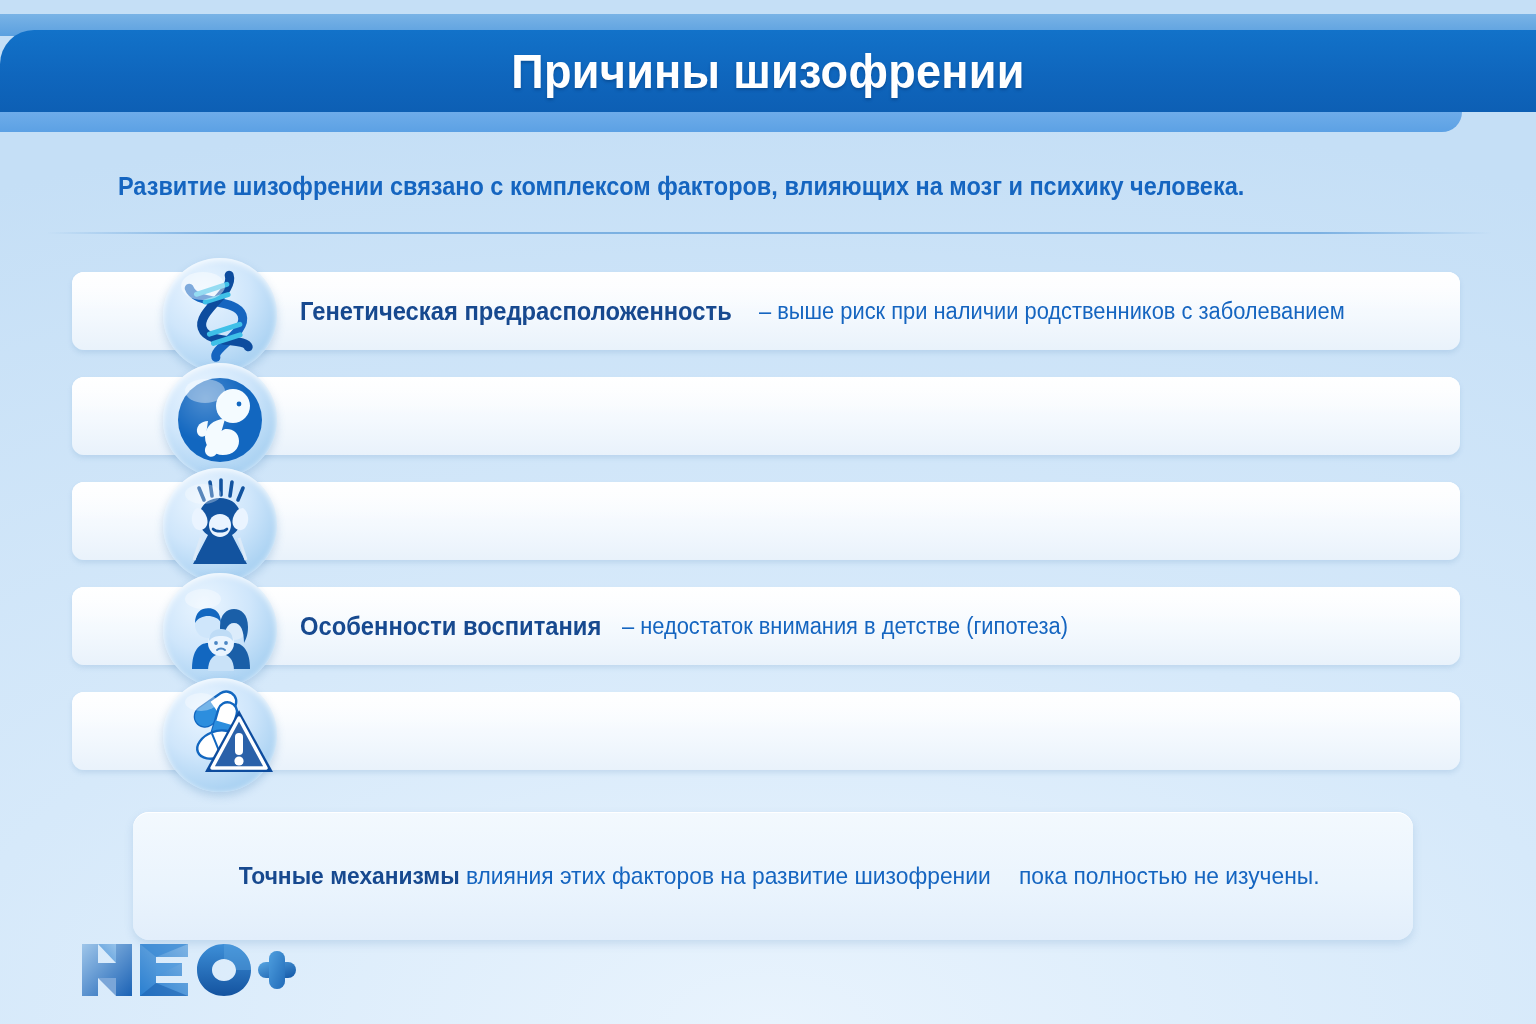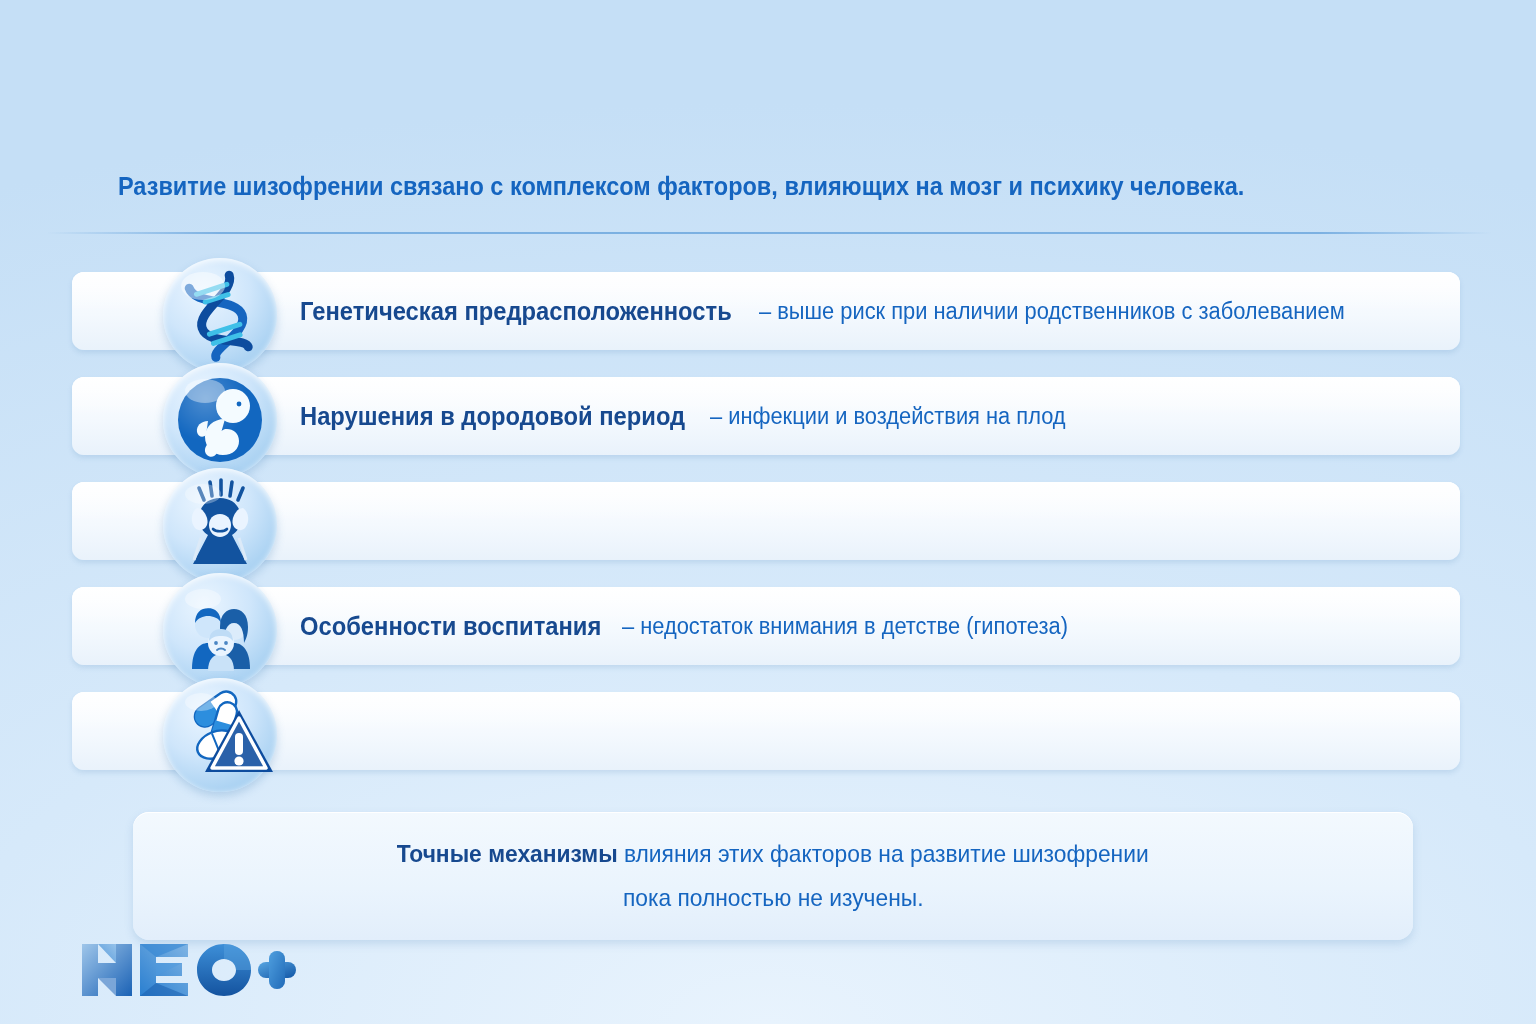--- a/index.html
+++ b/index.html
@@ -90,37 +90,43 @@
     transform:scaleX(.95);transform-origin:left center;
     margin-left:5px;
   }
 
   
   .footnote{
     position:absolute;left:133px;top:812px;width:1280px;height:128px;
     background:linear-gradient(180deg,#f3f9fe 0%,#eaf4fd 60%,#e2eefb 100%);
     border-radius:16px;
     box-shadow:0 4px 9px rgba(90,140,190,.22), inset 0 1px 0 rgba(255,255,255,.95);
-    display:flex;flex-direction:column;align-items:center;justify-content:center;
+    display:flex;flex-direction:row;align-items:center;justify-content:center;
   }
   .fn-line{
     color:#1565c0;font-size:24px;line-height:44px;
     transform:scaleX(.95);transform-origin:center;
     white-space:nowrap;
   }
   .fn-strong{color:#17498f;font-weight:bold;}
 
   
   .logo{position:absolute;left:78px;top:938px;width:220px;height:62px;}
 </style>
 </head>
 <body>
 
 <div class="page">
 
+  <div class="header-wrap">
+    <div class="hdr-top-band"></div>
+    <div class="hdr-main"></div>
+    <div class="hdr-bottom-band"></div>
+    <div class="hdr-title">Причины шизофрении</div>
+  </div>
 
   <div class="intro">Развитие шизофрении связано с комплексом факторов, влияющих на мозг и психику человека.</div>
   <div class="divider"></div>
 
   <div class="rows">
 
     <div class="row">
       <div class="card">
         <div class="card-sheen"></div>
       </div>
@@ -161,24 +167,20 @@
           </defs>
           <g fill="#f4fbff">
             <circle cx="70" cy="43" r="17"></circle>
             <path d="M62 56 C50 56, 42 64, 42 74 C42 84, 50 92, 60 92 C70 92, 76 86, 76 78 C76 70, 70 66, 64 66 C60 66, 58 68, 58 70"></path>
             <path d="M45 58 C38 58, 33 63, 34 69 C35 74, 40 75, 43 72"></path>
             <path d="M48 78 C42 82, 40 88, 44 92 C47 95, 52 94, 54 90"></path>
           </g>
           <circle cx="76" cy="41" r="2.4" fill="#1267c0"></circle>
           <ellipse cx="42" cy="28" rx="20" ry="12" fill="rgba(255,255,255,.38)"></ellipse>
         </svg>
-      </div>
-      <div class="row-text">
-        <span class="row-title">Нарушения в дородовой период</span>
-        <span class="row-desc">– инфекции и воздействия на плод</span>
       </div>
     </div>
 
     <div class="row">
       <div class="card">
         <div class="card-sheen"></div>
       </div>
       <div class="icon-holder">
         <svg viewBox="0 0 114 114">
           <g stroke="#12539f" stroke-width="3.6" stroke-linecap="round">

